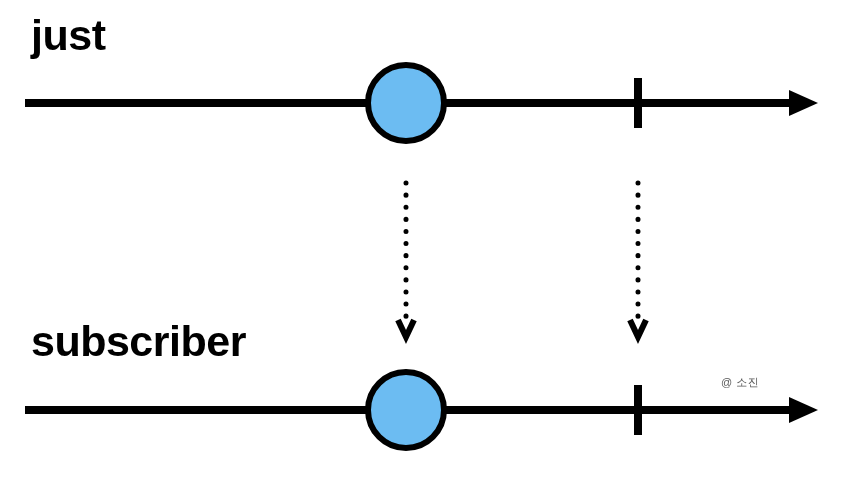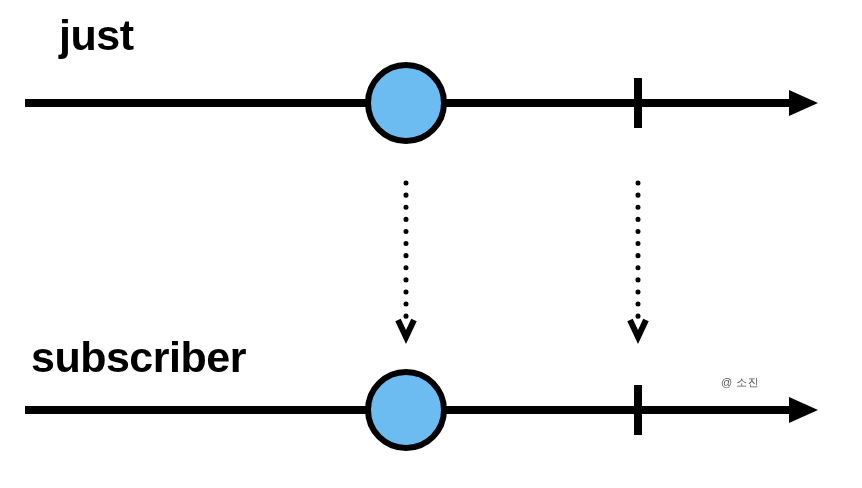--- a/index.html
+++ b/index.html
@@ -32,25 +32,24 @@
     font-weight: bold;
     font-size: 43px;
     line-height: 1;
     color: #000000;
     white-space: nowrap;
     letter-spacing: -0.5px;
   }
   #label-just {
     left: 31px;
     top: 14px;
-    margin-left: 28px;
   }
   #label-subscriber {
     left: 31px;
-    top: 336px;
+    top: 320px;
   }
   .watermark {
     position: absolute;
     left: 721px;
     top: 375px;
     font-family: "Liberation Sans", sans-serif;
     font-size: 11px;
     color: #5a5a5a;
     white-space: nowrap;
     letter-spacing: 0.5px;

